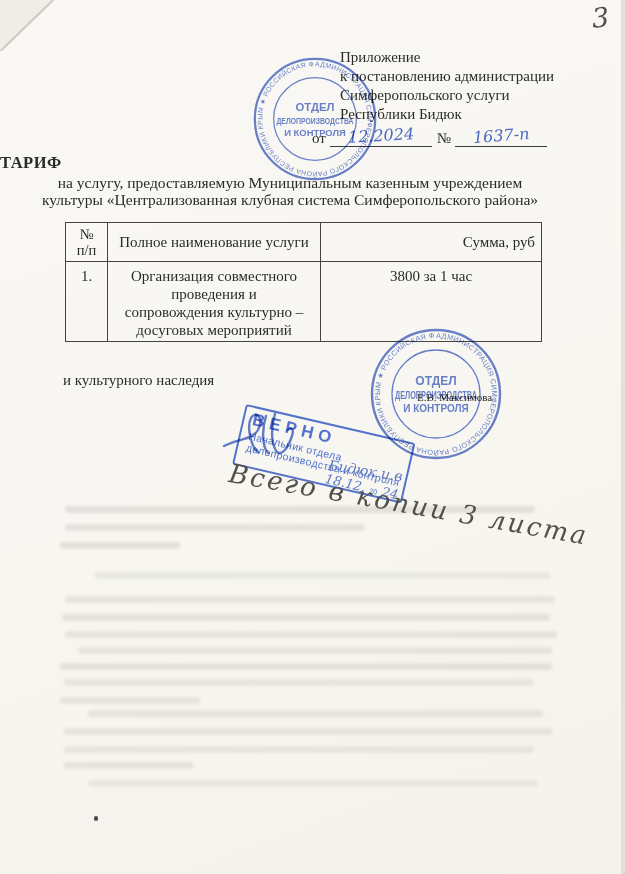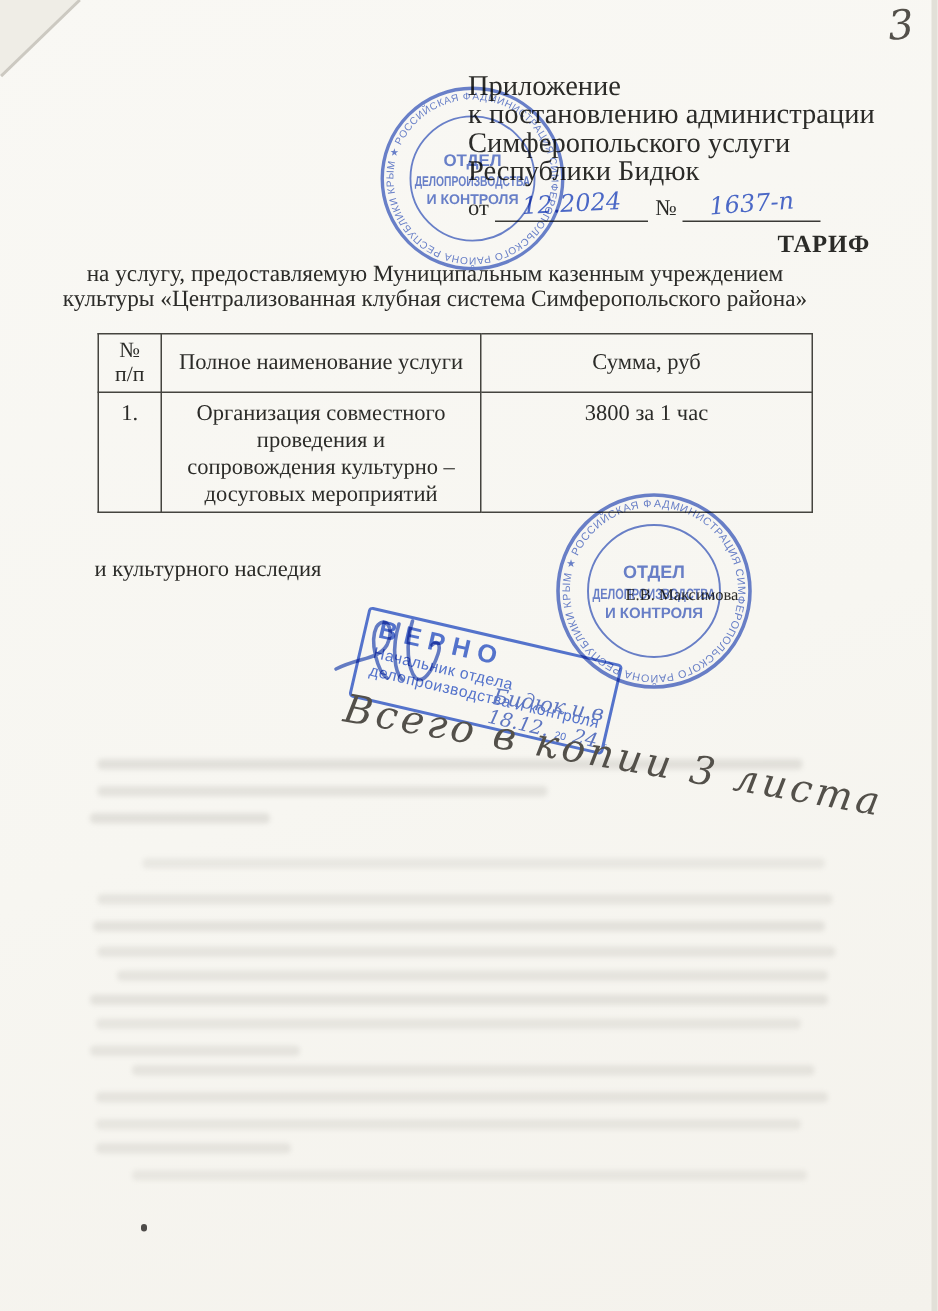--- a/index.html
+++ b/index.html
@@ -4,27 +4,27 @@
 <style>
   html,body{margin:0;padding:0;background:#e8e6e0;}
   #page{
     position:relative;width:625px;height:874px;overflow:hidden;
     background:linear-gradient(160deg,#f9f8f4 0%,#f7f6f1 55%,#f4f2ec 100%);
     font-family:"Liberation Serif", serif;color:#2b2b28;
   }
   .abs{position:absolute;}
   .printed{color:#2b2b28;}
   
-  .hdr-line{font-size:19px;line-height:19px;white-space:nowrap;}
+  .hdr-line{font-size:15px;line-height:19px;white-space:nowrap;margin-left:28px;}
   .date-line{display:flex;align-items:flex-end;font-size:15px;white-space:nowrap;}
   .uline{display:inline-block;border-bottom:1.2px solid #3a3a36;text-align:center;}
   .hw-blue{color:#4b68c6;font-family:"DejaVu Serif", serif;font-style:italic;}
   .hw-dark{color:#53504a;font-family:"DejaVu Serif", serif;font-style:italic;}
   
-  .title{font-size:16.5px;font-weight:bold;letter-spacing:.5px;text-align:right;}
+  .title{font-size:16.5px;font-weight:bold;letter-spacing:.5px;text-align:left;}
   .subtitle{font-size:15.5px;line-height:17px;text-align:center;}
   
   table.tariff{border-collapse:collapse;table-layout:fixed;width:476px;}
   table.tariff td{border:1.5px solid #45443f;vertical-align:top;text-align:center;
     font-size:15px;line-height:18px;padding:3px 6px;}
   .th-small{font-size:14.5px;line-height:16px;}
   
   .round-stamp{color:#4a68c8;opacity:.82;mix-blend-mode:multiply;}
   .round-stamp text{fill:currentColor;font-family:"Liberation Sans", sans-serif;}
   .verno{
@@ -112,21 +112,21 @@
         <col style="width:213px;">
         <col style="width:221px;">
       </colgroup>
     <tbody>
         <tr style="height:36px;">
       <td>
         <div class="th-small">№</div>
         <div class="th-small">п/п</div>
       </td>
       <td style="vertical-align:middle;">Полное наименование услуги</td>
-      <td style="vertical-align:middle;">Сумма, руб</td>
+      <td style="vertical-align:middle;text-align:right;">Сумма, руб</td>
     </tr>
     <tr style="height:80px;">
       <td style="padding-top:5px;">1.</td>
       <td style="padding:5px 16px 0 16px;font-weight:bold;font-weight:normal;text-align:center;">Организация совместного проведения и сопровождения культурно – досуговых мероприятий</td>
       <td style="padding-top:5px;">3800 за 1 час</td>
     </tr>
   </tbody>
     </table>
 
   <div class="abs" style="left:63px;top:370px;font-size:15px;line-height:20px;">

